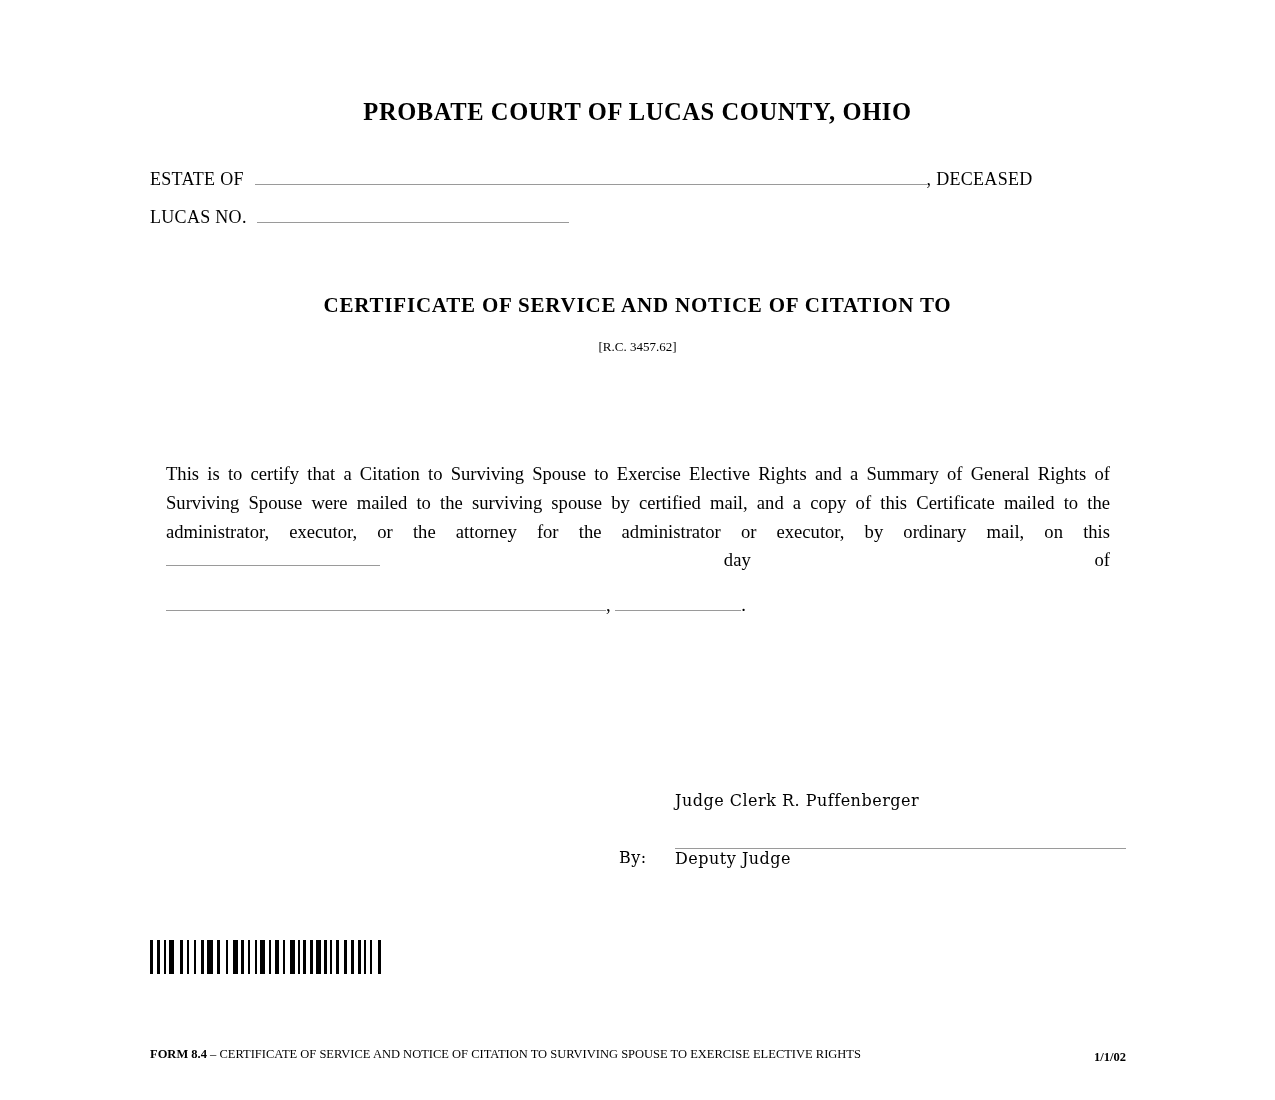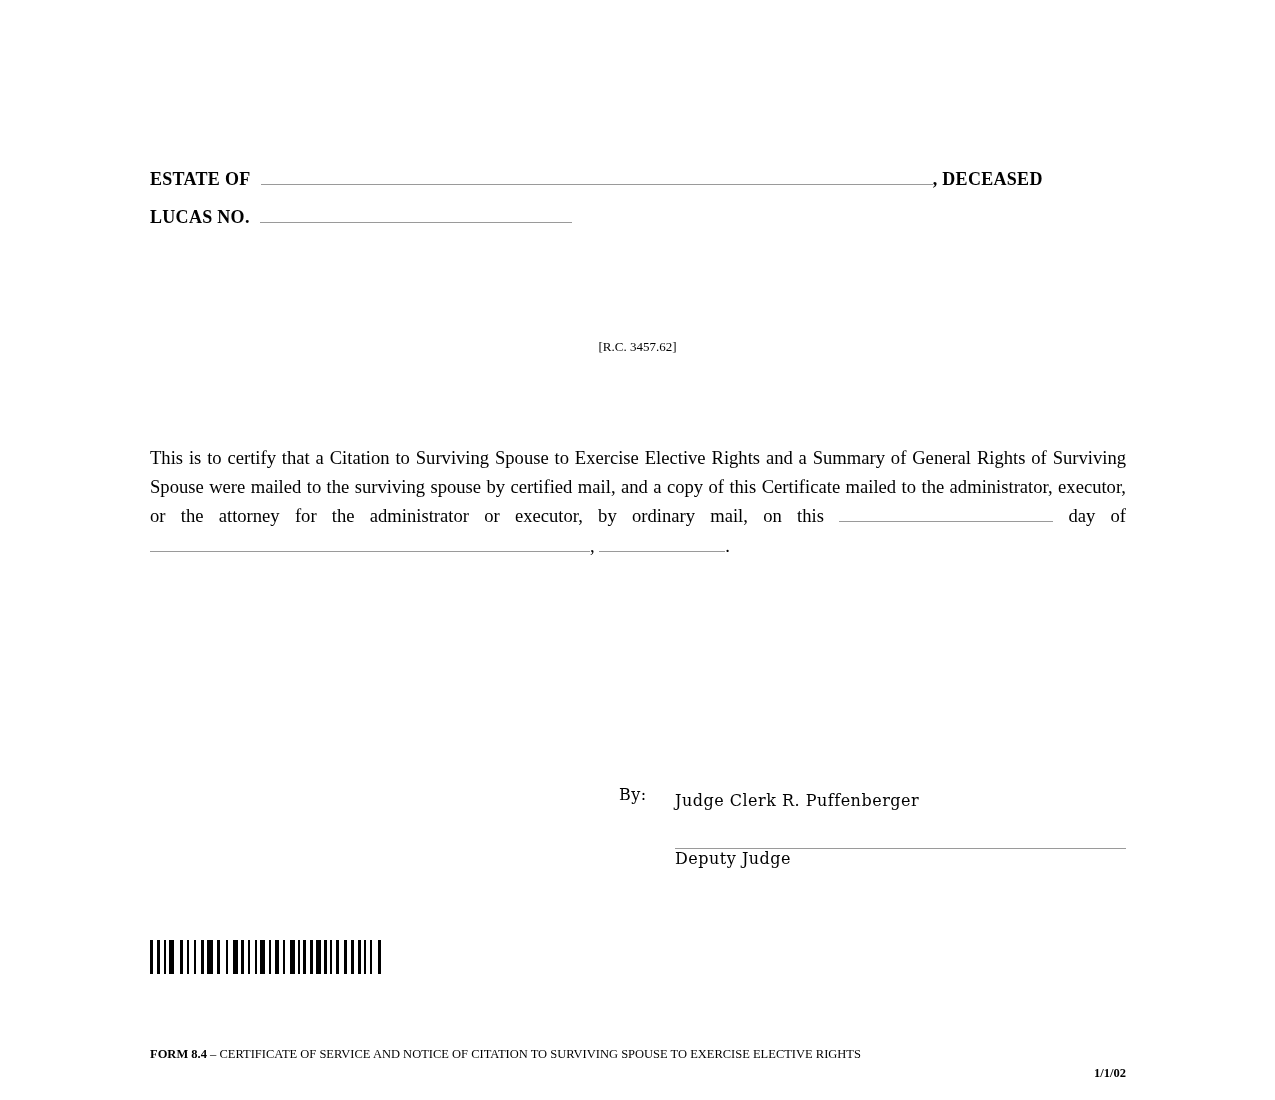--- a/index.html
+++ b/index.html
@@ -1,62 +1,64 @@
 <!DOCTYPE html>
 <html><head>
 <meta charset="utf-8">
 <style>
   html, body { margin:0; padding:0; background:#ffffff; }
   body { width:1275px; height:1100px; position:relative; overflow:hidden; color:#000; font-family:"Liberation Serif","DejaVu Serif",serif; }
   .abs { position:absolute; }
   .court-title { left:0; width:1275px; top:99px; text-align:center; font-weight:bold; font-size:24.5px; line-height:26px; letter-spacing:0.6px; }
-  .field-row { left:150px; font-weight:bold; font-size:18px; letter-spacing:0.3px; white-space:nowrap; }
+  .field-row { left:150px; font-weight:normal; font-size:18px; letter-spacing:0.3px; white-space:nowrap; }
   .blank { display:inline-block; border-bottom:1.3px solid #9a9a9a; vertical-align:baseline; height:14px; }
   .cert-title { left:0; width:1275px; top:294px; text-align:center; font-weight:bold; font-size:21px; line-height:23px; letter-spacing:0.8px; }
   .cite { left:0; width:1275px; top:339px; text-align:center; font-size:13px; }
   .body-text { left:150px; width:976px; top:444px; font-size:18.6px; line-height:28.8px; text-align:justify; }
-  .body-text p { margin:0; text-align-last:justify; }
+  .body-text p { margin:16px; text-align-last:justify; }
   .body-text .lastline { text-align-last:left; margin-top:2px; }
   .sig { font-size:17.5px; letter-spacing:0.5px; font-family:"DejaVu Serif",serif; font-size:16px; }
   .barcode { left:150px; top:940px; height:34px; display:flex; align-items:stretch; }
   .barcode span { display:block; background:#000; height:100%; }
   .footer { left:150px; top:1047px; font-size:12.5px; white-space:nowrap; }
-  .rev { right:149px; top:1050px; font-weight:bold; font-size:12.5px;margin-top:16px; }
+  .rev { right:149px; top:1050px; font-weight:bold; font-size:12.5px; }
 </style>
 </head>
 <body>
 
 <div class="abs court-title">
+  <div>PROBATE COURT OF LUCAS COUNTY, OHIO</div>
 </div>
 
 <div class="abs field-row" style="top:169px;">
   <span>ESTATE OF</span>
   <span class="blank" style="width:672px;margin-left:6px;"></span><span>, DECEASED</span>
 </div>
 
 <div class="abs field-row" style="top:207px;">
   <span>LUCAS NO.</span>
   <span class="blank" style="width:312px;margin-left:5px;"></span>
 </div>
 
 <div class="abs cert-title">
+  <div>CERTIFICATE OF SERVICE AND NOTICE OF CITATION TO</div>
 </div>
 <div class="abs cite">[R.C. 3457.62]</div>
 
 <div class="abs body-text">
   <p>
     <span>This is to certify that a Citation to Surviving Spouse to Exercise Elective Rights and a Summary of General Rights of Surviving Spouse were mailed to the surviving spouse by certified mail, and a copy of this Certificate mailed to the administrator, executor, or the attorney for the administrator or executor, by ordinary mail, on this</span>
     <span class="blank" style="width:214px;"></span>
     <span>day of</span>
   </p>
   <p class="lastline"><span class="blank" style="width:440px;"></span><span>,</span> <span class="blank" style="width:126px;"></span><span>.</span></p>
 </div>
 
 <div class="abs sig" style="left:675px;top:791px;">Judge Clerk R. Puffenberger</div>
-<div class="abs sig" style="left:619px;top:785px;">By:</div>
+<div class="abs sig" style="left:619px;top:848px;">By:</div>
 <div class="abs" style="left:675px;top:834px;width:451px;height:14px;border-bottom:1.3px solid #9a9a9a;"></div>
 <div class="abs sig" style="left:675px;top:849px;">Deputy Judge</div>
 
 <div class="abs barcode" id="barcode">
     <span style="width: 3px; margin-right: 4px;"></span>
     <span style="width: 3px; margin-right: 4px;"></span>
     <span style="width: 2px; margin-right: 3px;"></span>
     <span style="width: 5px; margin-right: 6px;"></span>
     <span style="width: 3px; margin-right: 4px;"></span>
     <span style="width: 2px; margin-right: 5px;"></span>

